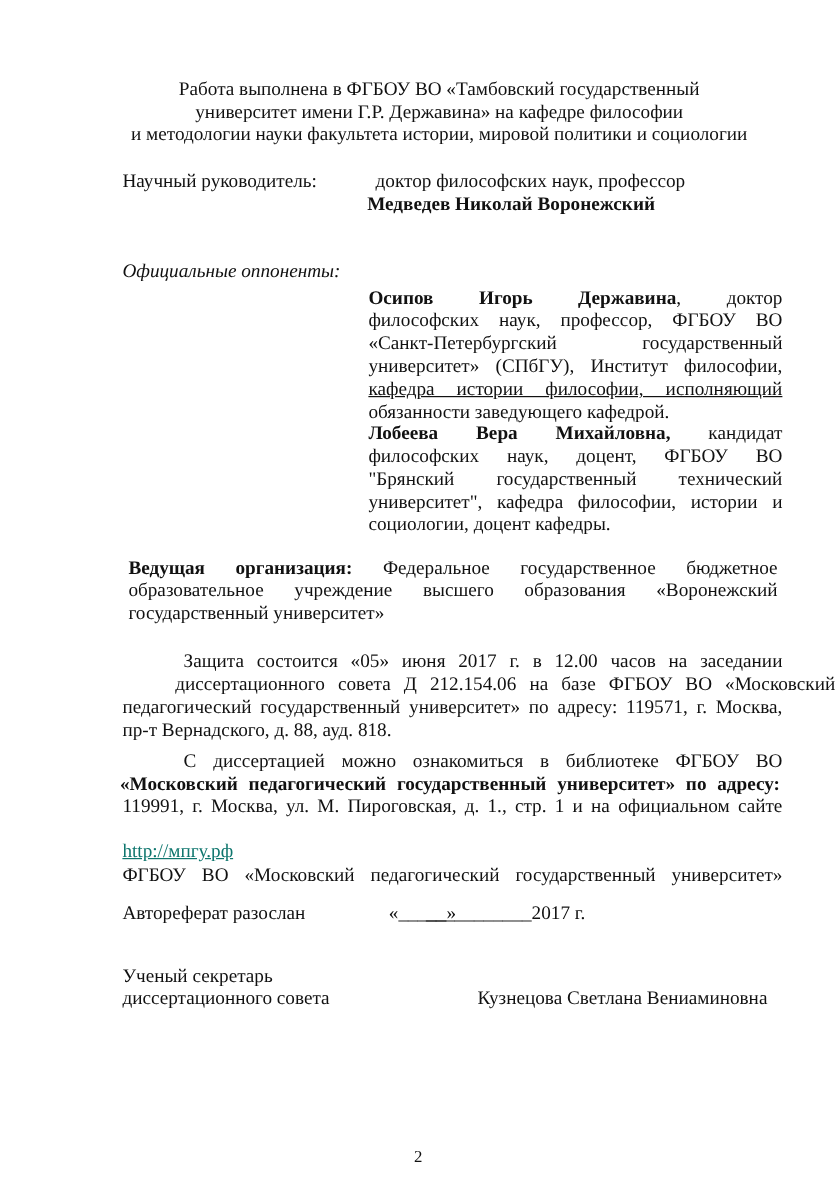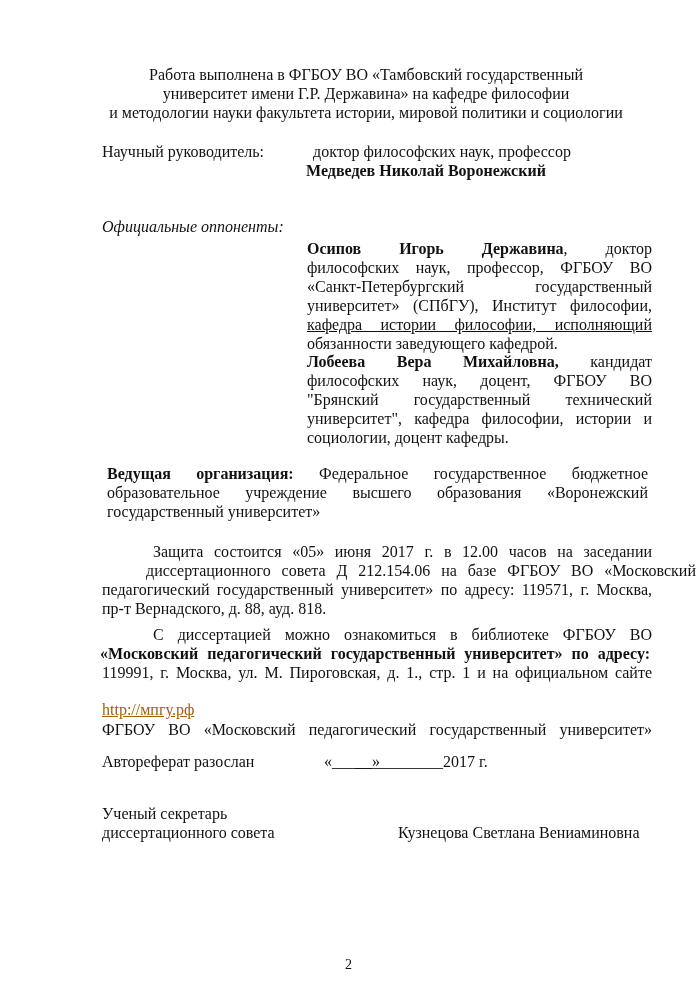--- a/index.html
+++ b/index.html
@@ -4,21 +4,21 @@
 <style>
   html, body { margin: 0; padding: 0; background: #ffffff; }
   body { width: 700px; height: 991px; position: relative; overflow: hidden;
          font-family: "Liberation Serif", "DejaVu Serif", serif; color: #111; font-size: 16px; }
   .abs { position: absolute; white-space: nowrap; line-height: 18.5px; }
   .center { text-align: center; left: 0; width: 700px; margin-left: 16px; }
   .bold { font-weight: bold; }
   .bi { font-weight: normal; font-style: italic; }
   .just { position: absolute; text-align: justify; text-align-last: justify; white-space: normal; line-height: 18.5px; }
   .just.last { text-align-last: left; }
-  a.link { color: #a16207; }
+  a.link { color: #0f766e; }
 </style>
 </head>
 <body>
 
 <div class="abs center" style="top:66px;">Работа выполнена в ФГБОУ ВО «Тамбовский государственный</div>
 <div class="abs center" style="top:85px;">университет имени Г.Р. Державина» на кафедре философии</div>
 <div class="abs center" style="top:104px;">и методологии науки факультета истории, мировой политики и социологии</div>
 
 <div class="abs" style="top:143px; left:102px;">Научный руководитель:</div>
 <div class="abs" style="top:143px; left:313px;">доктор философских наук, профессор</div>

